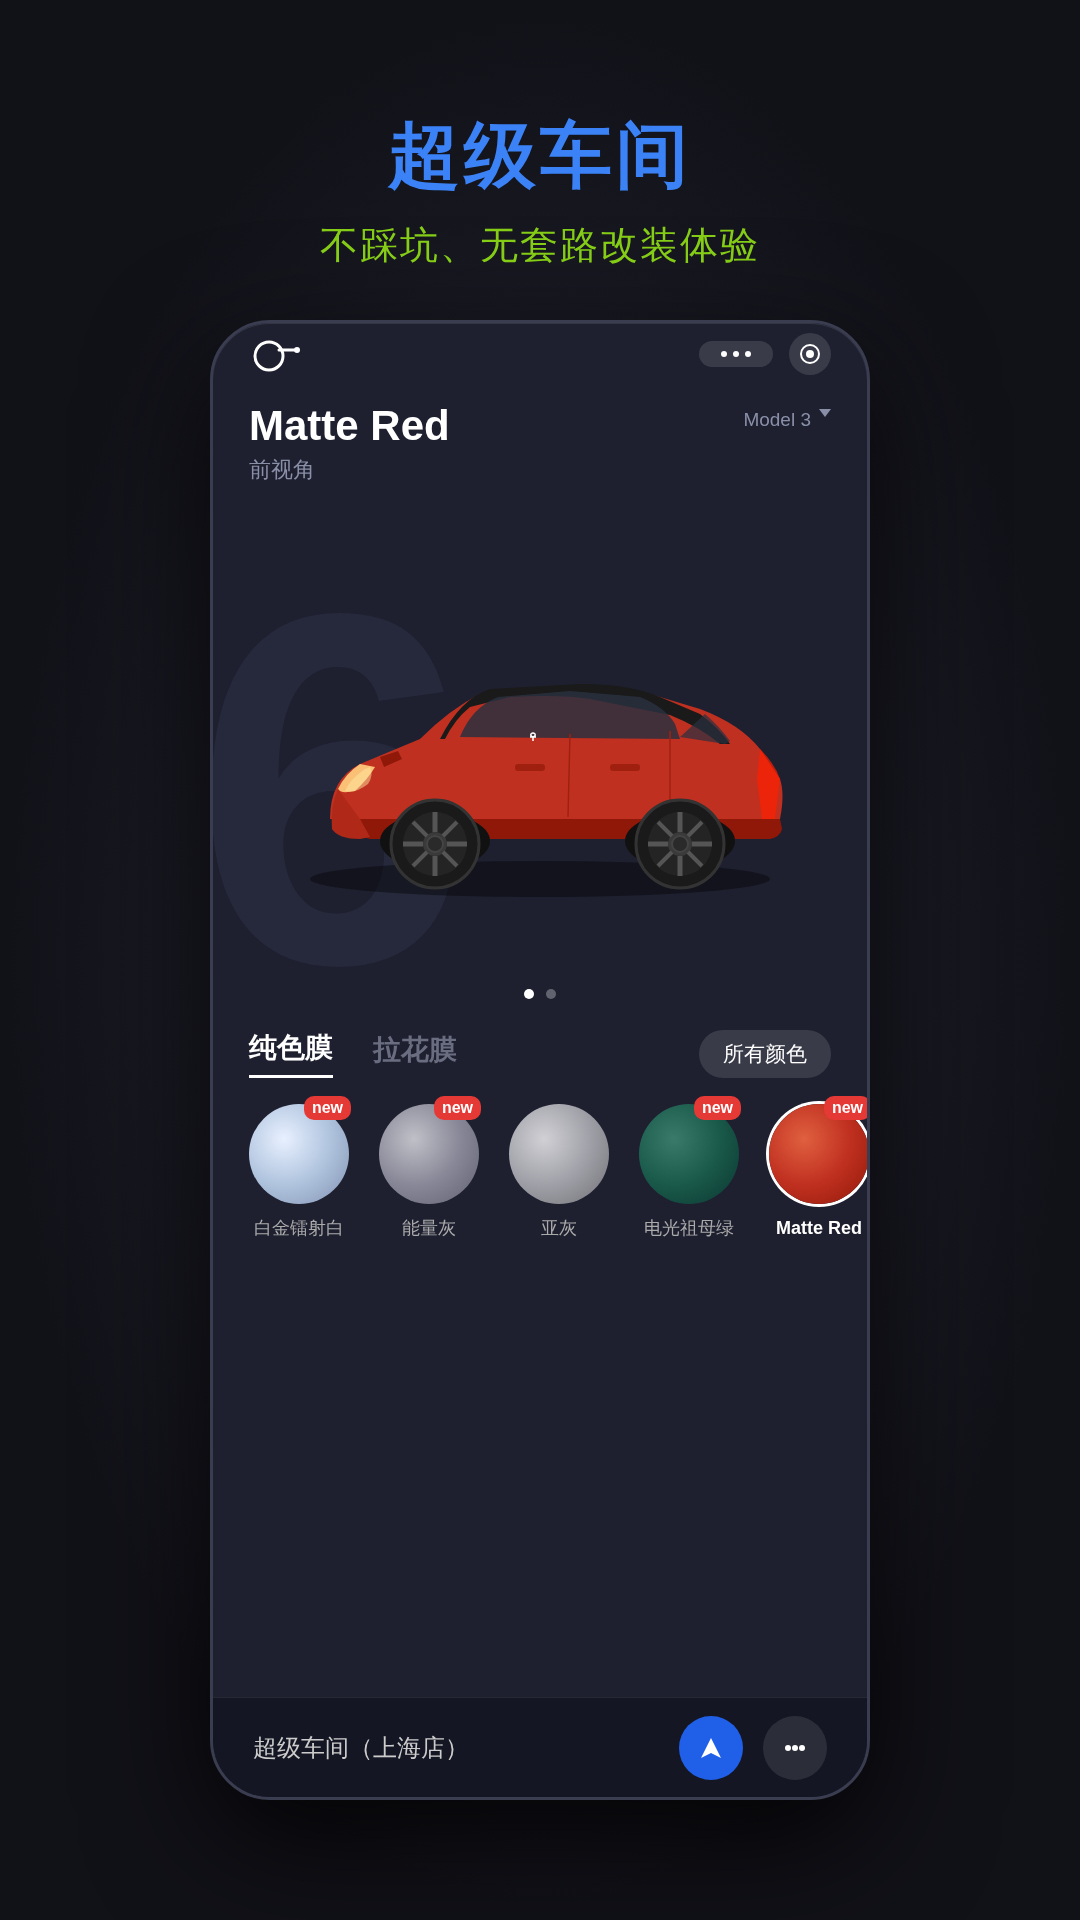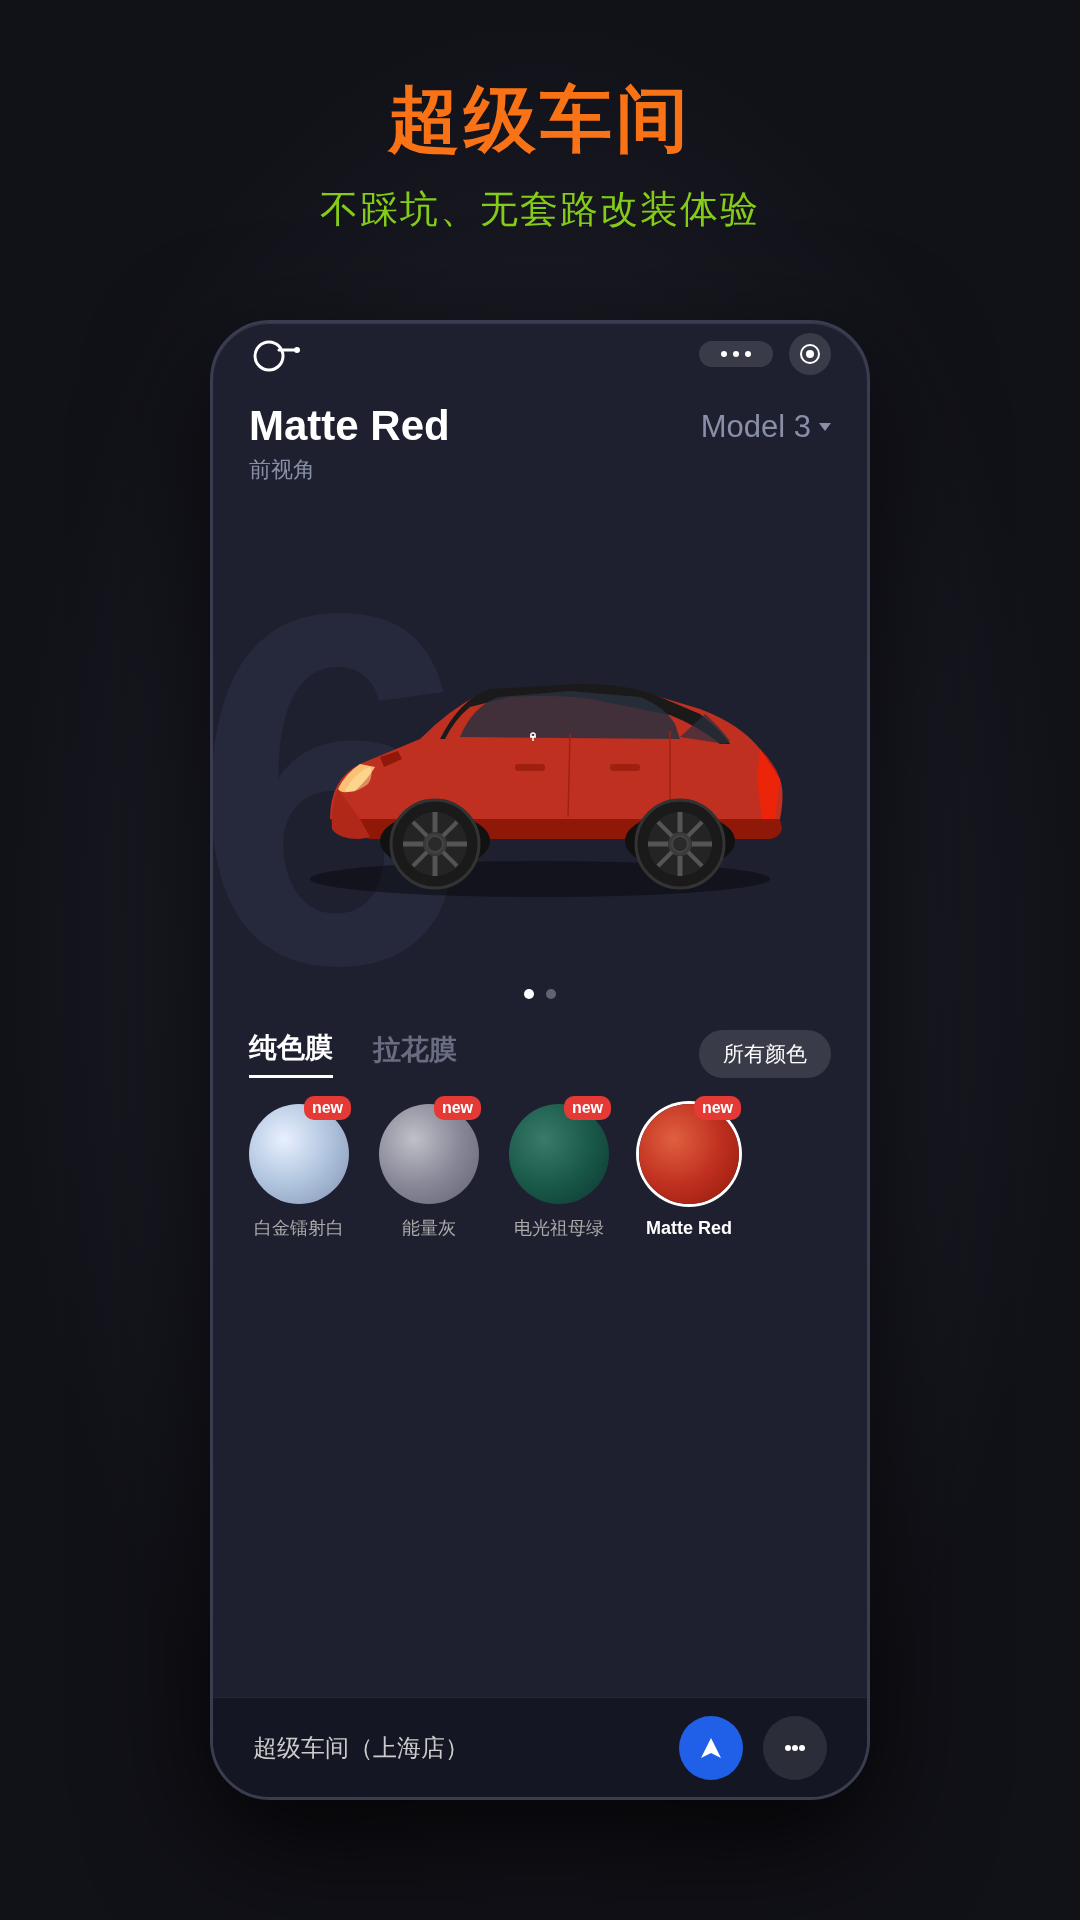--- a/index.html
+++ b/index.html
@@ -24,23 +24,24 @@
     .page-header {
       position: absolute;
       top: 80px;
       left: 0; right: 0;
       text-align: center;
       z-index: 10;
     }
     .page-title {
       font-size: 72px;
       font-weight: 800;
-      color: #f97316;
+      color: #3b82f6;
       letter-spacing: 4px;
       line-height: 1.1;
+      margin-top: 36px;
     }
     .page-subtitle {
       font-size: 38px;
       font-weight: 500;
       color: #84cc16;
       margin-top: 25px;
       letter-spacing: 2px;
     }
 
     
@@ -183,24 +184,24 @@
       color: #ffffff;
       line-height: 1.2;
     }
     .car-angle {
       font-size: 22px;
       color: #8a8fa8;
       margin-top: 4px;
     }
     .model-selector {
       display: flex;
-      align-items: center;
+      align-items: flex-start;
       gap: 8px;
       color: #8a8fa8;
-      font-size: 31px;
+      font-size: 19px;
       margin-top: 8px;
     }
     .model-chevron {
       width: 12px; height: 8px;
       border-left: 6px solid transparent;
       border-right: 6px solid transparent;
       border-top: 8px solid #8a8fa8;
     }
 
     
@@ -540,20 +541,26 @@
       </div>
 
       <div class="swatch-item">
         <div style="position:relative;">
           <div class="swatch-circle swatch-gray-energy"></div>
           <div class="new-badge">new</div>
         </div>
         <div class="swatch-label">能量灰</div>
       </div>
 
+      <div class="swatch-item">
+        <div style="position:relative;">
+          <div class="swatch-circle swatch-gray-sub"></div>
+        </div>
+        <div class="swatch-label">亚灰</div>
+      </div>
 
       <div class="swatch-item">
         <div style="position:relative;">
           <div class="swatch-circle swatch-green"></div>
           <div class="new-badge">new</div>
         </div>
         <div class="swatch-label">电光祖母绿</div>
       </div>
 
       <div class="swatch-item">

